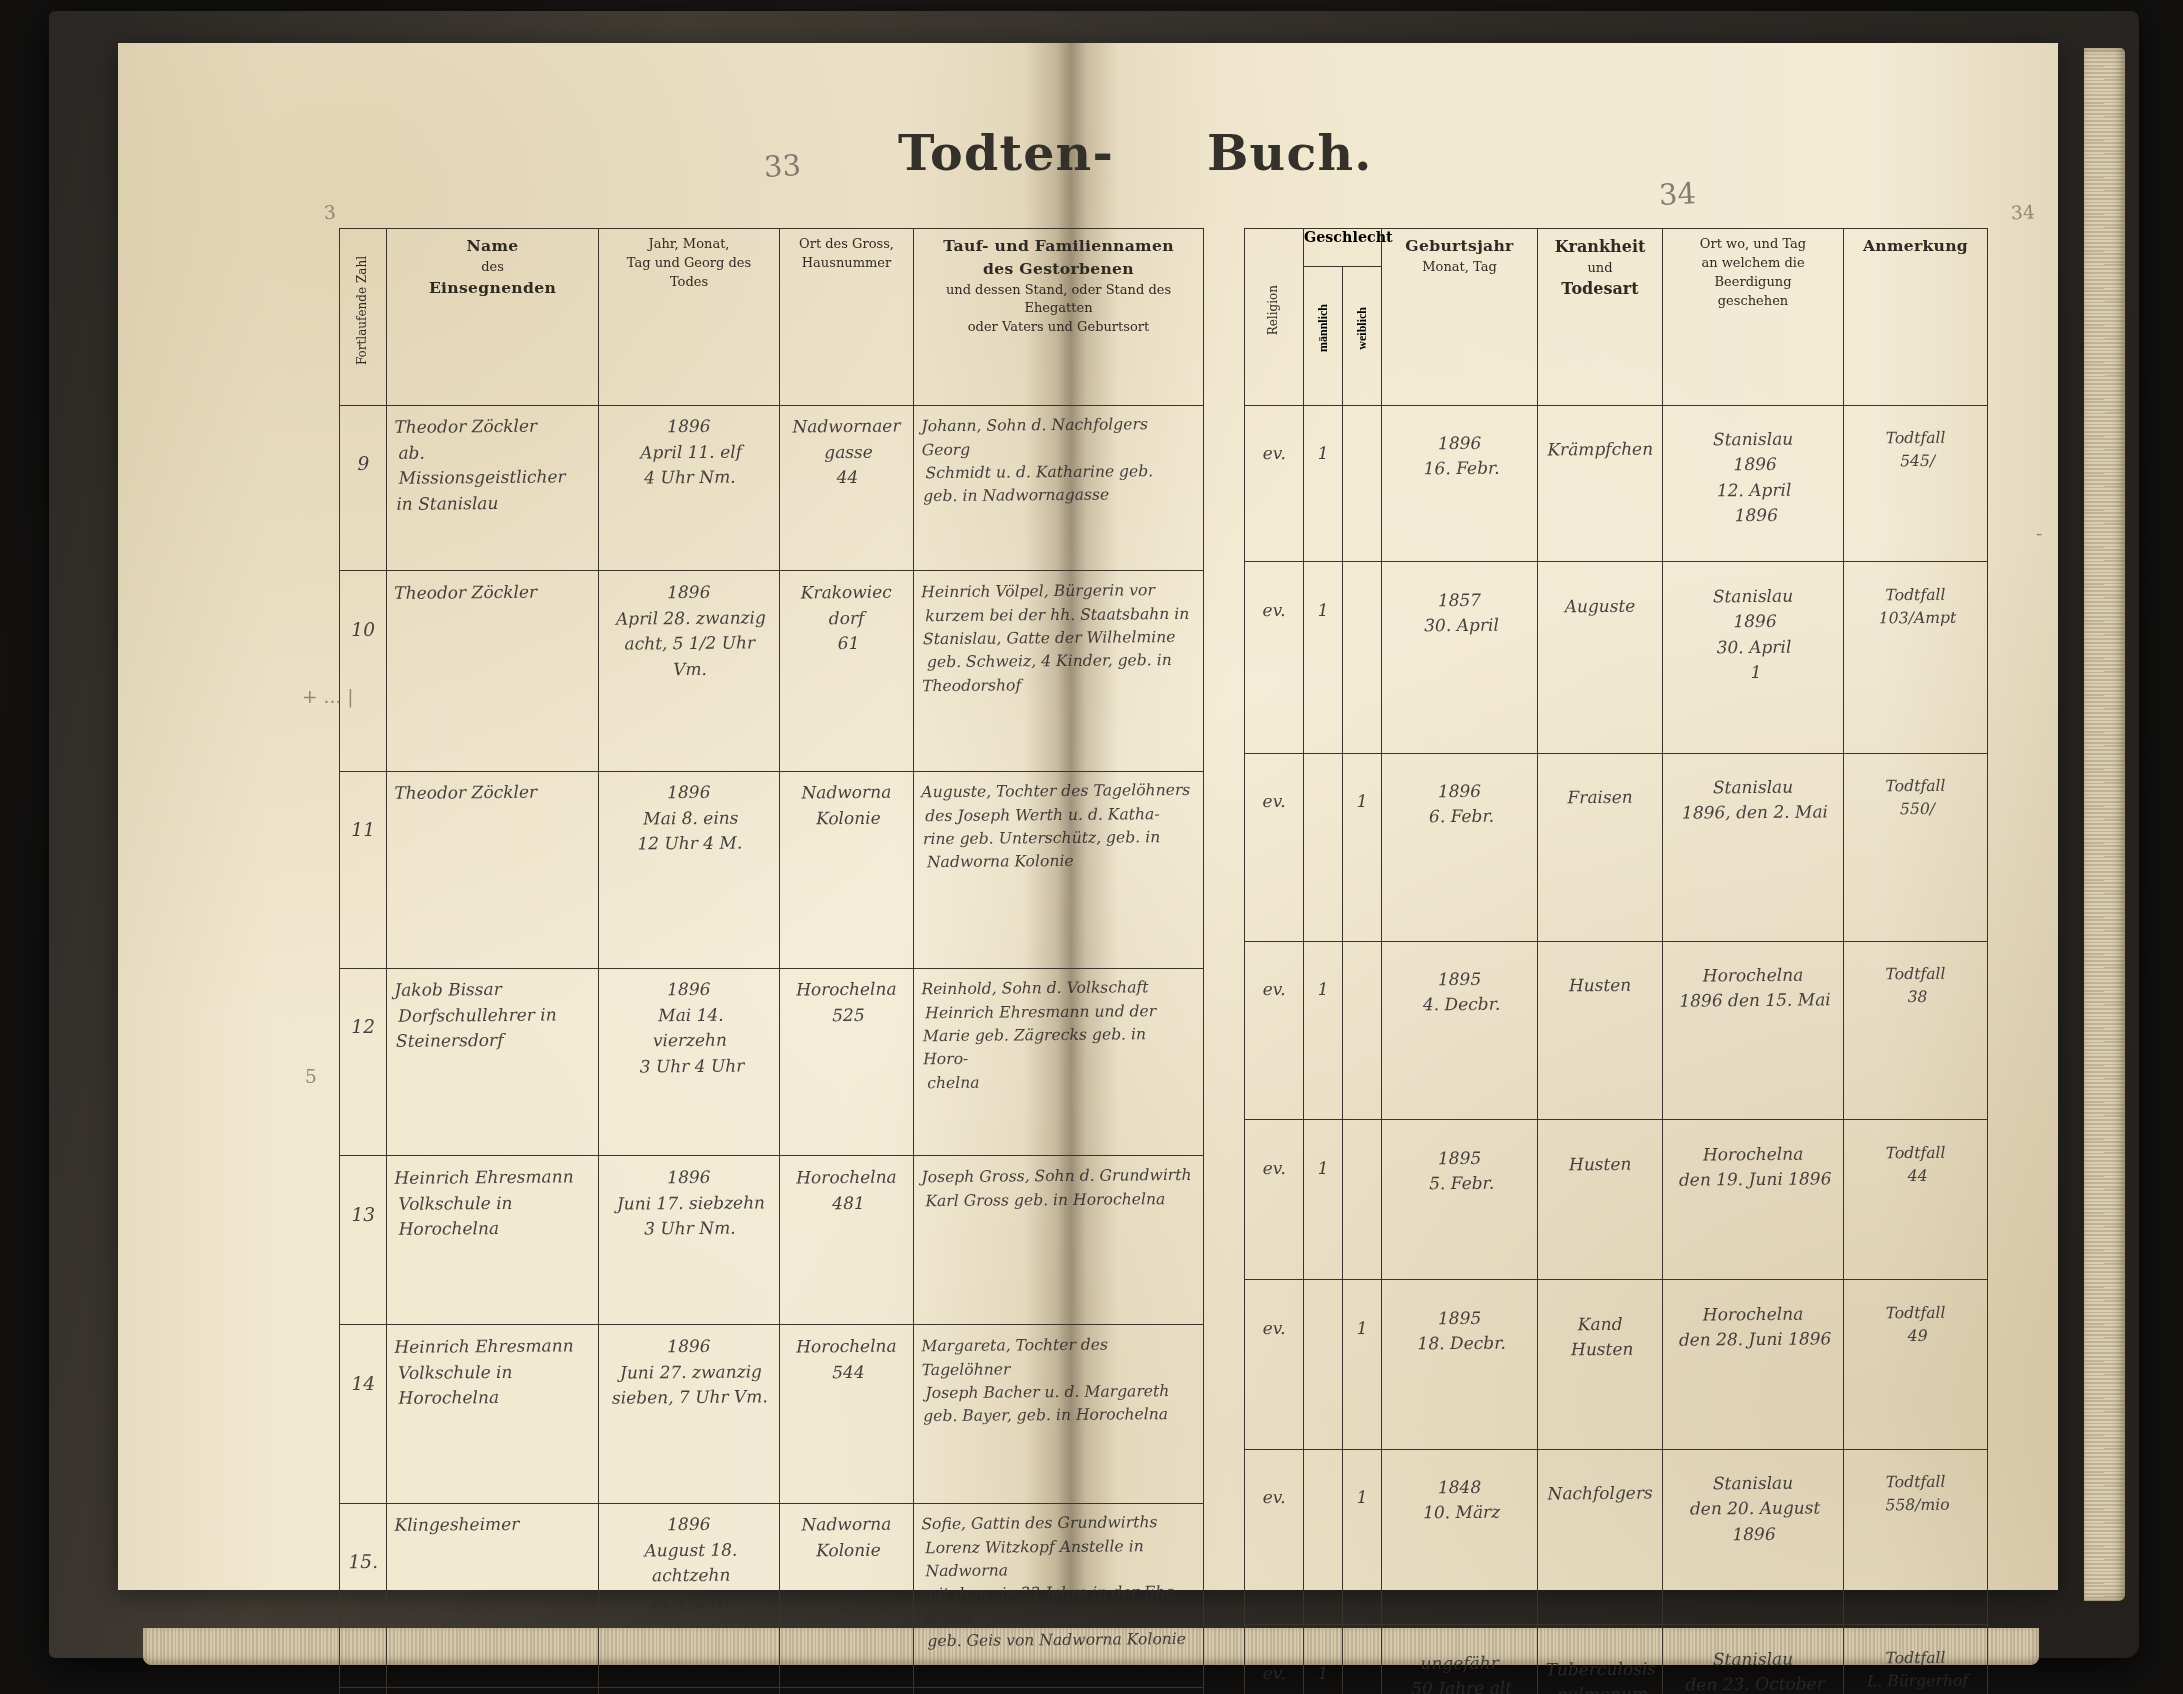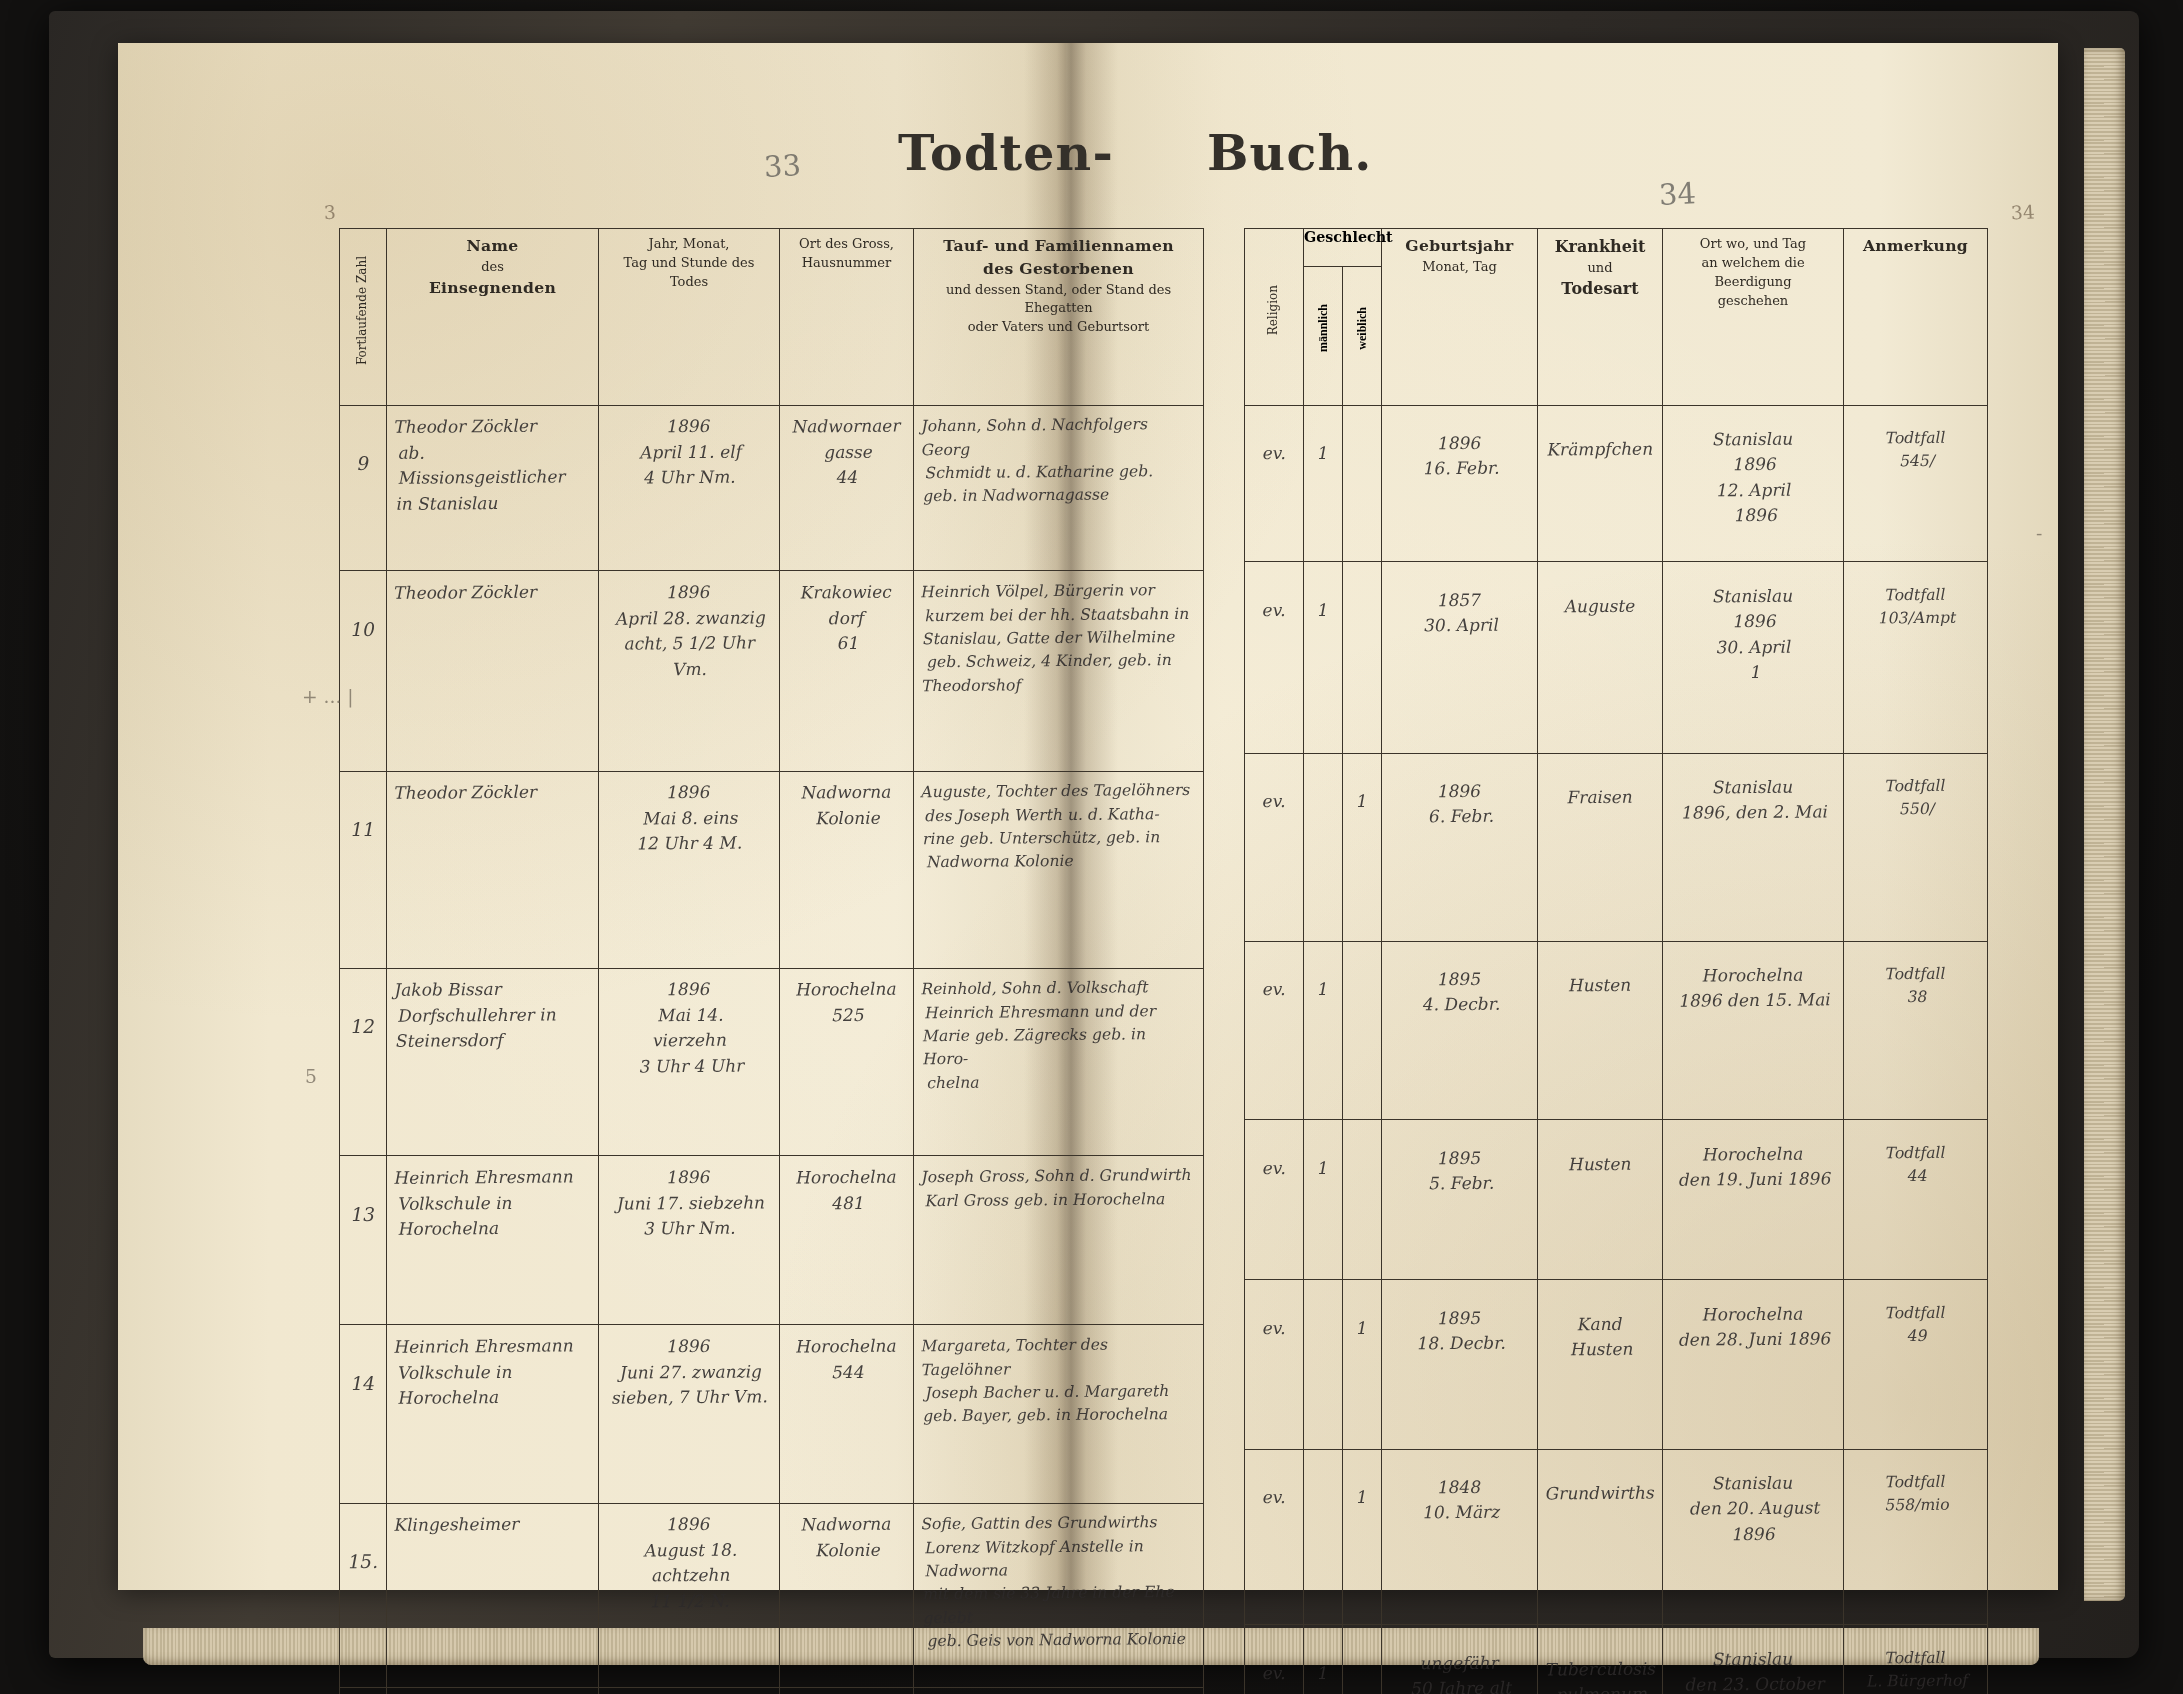--- a/index.html
+++ b/index.html
@@ -249,21 +249,21 @@
                 <span class="hdr-vert">Fortlaufende Zahl</span>
               </div>
           </th>
           <th class="hdr">
             <b>Name</b><br>
             <span>des</span><br>
             <b>Einsegnenden</b>
           </th>
           <th class="hdr">
             <span>Jahr, Monat,</span><br>
-            <span>Tag und Stunde des</span><br>
+            <span>Tag und Georg des</span><br>
             <span>Todes</span>
           </th>
           <th class="hdr">
             <span>Ort des Gross,</span><br>
             <span>Hausnummer</span>
           </th>
           <th class="hdr">
             <b>Tauf- und Familiennamen</b><br>
             <b>des Gestorbenen</b><br>
             <span>und dessen Stand, oder Stand des Ehegatten</span><br>
@@ -611,21 +611,21 @@
           </tr>
           <tr>
             <td class="hw c" style="height:131px; padding-top:35px">ev.</td>
             <td class="hw c" style="padding-top:35px"></td>
             <td class="hw c" style="padding-top:35px">1</td>
             <td class="hw c" style="padding-top:25px">
               <span>1848</span>
               <span>10. März</span>
             </td>
             <td class="hw c" style="padding-top:31px">
-              <span>Grundwirths</span>
+              <span>Nachfolgers</span>
             </td>
             <td class="hw c" style="padding-top:21px">
               <span>Stanislau</span>
               <span>den 20. August</span>
               <span>1896</span>
             </td>
             <td class="hw c s" style="padding-top:21px">
               <span>Todtfall</span>
               <span>558/mio</span>
             </td>

